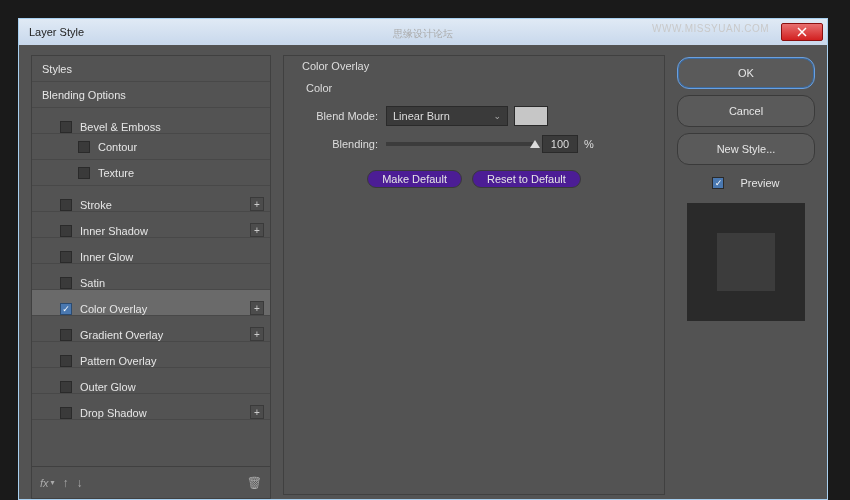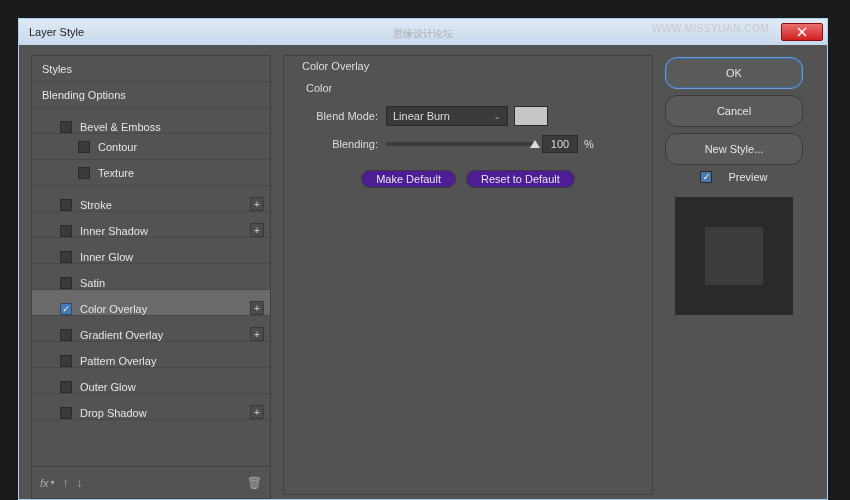--- a/index.html
+++ b/index.html
@@ -3,21 +3,21 @@
 <meta charset="utf-8">
 <style>
 * { box-sizing: border-box; margin: 0; padding: 0; font-family: "Segoe UI", Tahoma, sans-serif; font-size: 11px; }
 body { background: #1a1a1a; padding: 18px; }
 .dialog { width: 810px; background: #535353; border: 1px solid #a8d0f0; position: relative; }
 .titlebar { height: 26px; background: linear-gradient(#e0eaf5,#c8d8ec); display: flex; align-items: center; padding: 0 4px 0 10px; color: #222; font-size: 12px; }
 .titlebar .spacer { flex: 1; }
 .watermark { position: absolute; top: 8px; left: 50%; transform: translateX(-50%); color: #aaa; font-size: 10px; pointer-events: none; }
 .close-btn { width: 42px; height: 18px; background: linear-gradient(#e87070,#d22020); border: 1px solid #8a1010; display: flex; align-items: center; justify-content: center; color: #fff; cursor: pointer; border-radius: 2px;}
 .close-btn svg { width: 10px; height: 10px; }
-.body { display: flex; padding: 10px 24px 0 12px; gap: 12px; height: 454px; }
+.body { display: flex; padding: 10px 12px 0 12px; gap: 12px; height: 454px; }
 .col-left { width: 240px; display: flex; flex-direction: column; border: 1px solid #404040; background: #535353; }
 .col-mid { flex: 1; }
 .col-right { width: 138px; display: flex; flex-direction: column; align-items: stretch; gap: 6px; padding-top: 2px;}
 .list { flex: 1; overflow: auto; }
 .row { height: 26px; display: flex; align-items: center; padding: 0 6px 0 10px; color: #e6e6e6; border-bottom: 1px solid #484848; position: relative; }
 .row.head { font-weight: 400; }
 .row.indent1 { padding-left: 28px; align-items: flex-end; }
 .row.indent2 { padding-left: 46px; }
 .row.selected { background: #6a6a6a; }
 .row .chk { width: 12px; height: 12px; border: 1px solid #2a2a2a; background: #3a3a3a; margin-right: 8px; display: flex; align-items: center; justify-content: center; }
@@ -38,21 +38,21 @@
 .select .caret { font-size:9px; color:#aaa; }
 .swatch { width: 34px; height: 20px; background: #c6c6c6; border: 1px solid #2a2a2a; margin-left: 6px; cursor: pointer; }
 .slider { flex: 1; max-width: 148px; height: 4px; background: #3c3c3c; position: relative; margin-right: 8px; }
 .slider .thumb { position: absolute; right: -6px; top: -2px; width: 0; height: 0; border-left: 5px solid transparent; border-right: 5px solid transparent; border-bottom: 8px solid #ddd; cursor: pointer; }
 .numbox { width: 36px; height: 18px; background: #3a3a3a; border: 1px solid #2a2a2a; color: #ddd; text-align: center; }
 .pct { color: #ddd; margin-left: 6px; }
 .btn-row { display: flex; gap: 10px; justify-content: center; margin-top: 14px; }
 .btn { height: 18px; padding: 0 14px; background: #4c1d95; border: 1px solid #3a3a3a; color: #e6e6e6; display: flex; align-items: center; justify-content: center; cursor: pointer; border-radius: 10px; font-size:11px;}
 .btn-right { height: 32px; background: #5a5a5a; border: 1px solid #3a3a3a; color: #e6e6e6; display: flex; align-items: center; justify-content: center; cursor: pointer; border-radius: 12px; }
 .btn-right.primary { border: 1px solid #6aa0e0; box-shadow: 0 0 0 1px #3a6aa0 inset; }
-.preview-row { display: flex; align-items: center; justify-content: center; gap: 16px; color: #e6e6e6; }
+.preview-row { display: flex; align-items: center; justify-content: center; gap: 16px; color: #e6e6e6; margin-top: 6px;}
 .preview-row .chk { width: 12px; height: 12px; border: 1px solid #2a2a2a; background: #4a78b0; display:flex; align-items:center; justify-content:center;}
 .preview-row .chk::after{content:"✓"; color:#fff; font-size:9px;}
 .preview-box { width: 118px; height: 118px; background: #2a2a2a; margin: 8px auto 0 auto; display: flex; align-items: center; justify-content: center; }
 .preview-box .inner { width: 58px; height: 58px; background: #3c3c3c; }
 .wm-corner { position: absolute; top: 4px; right: 58px; color: #c9c9c9; font-size: 10px; letter-spacing: 0.5px; pointer-events:none;}
 </style>
 </head>
 <body>
 
 <div class="dialog">

